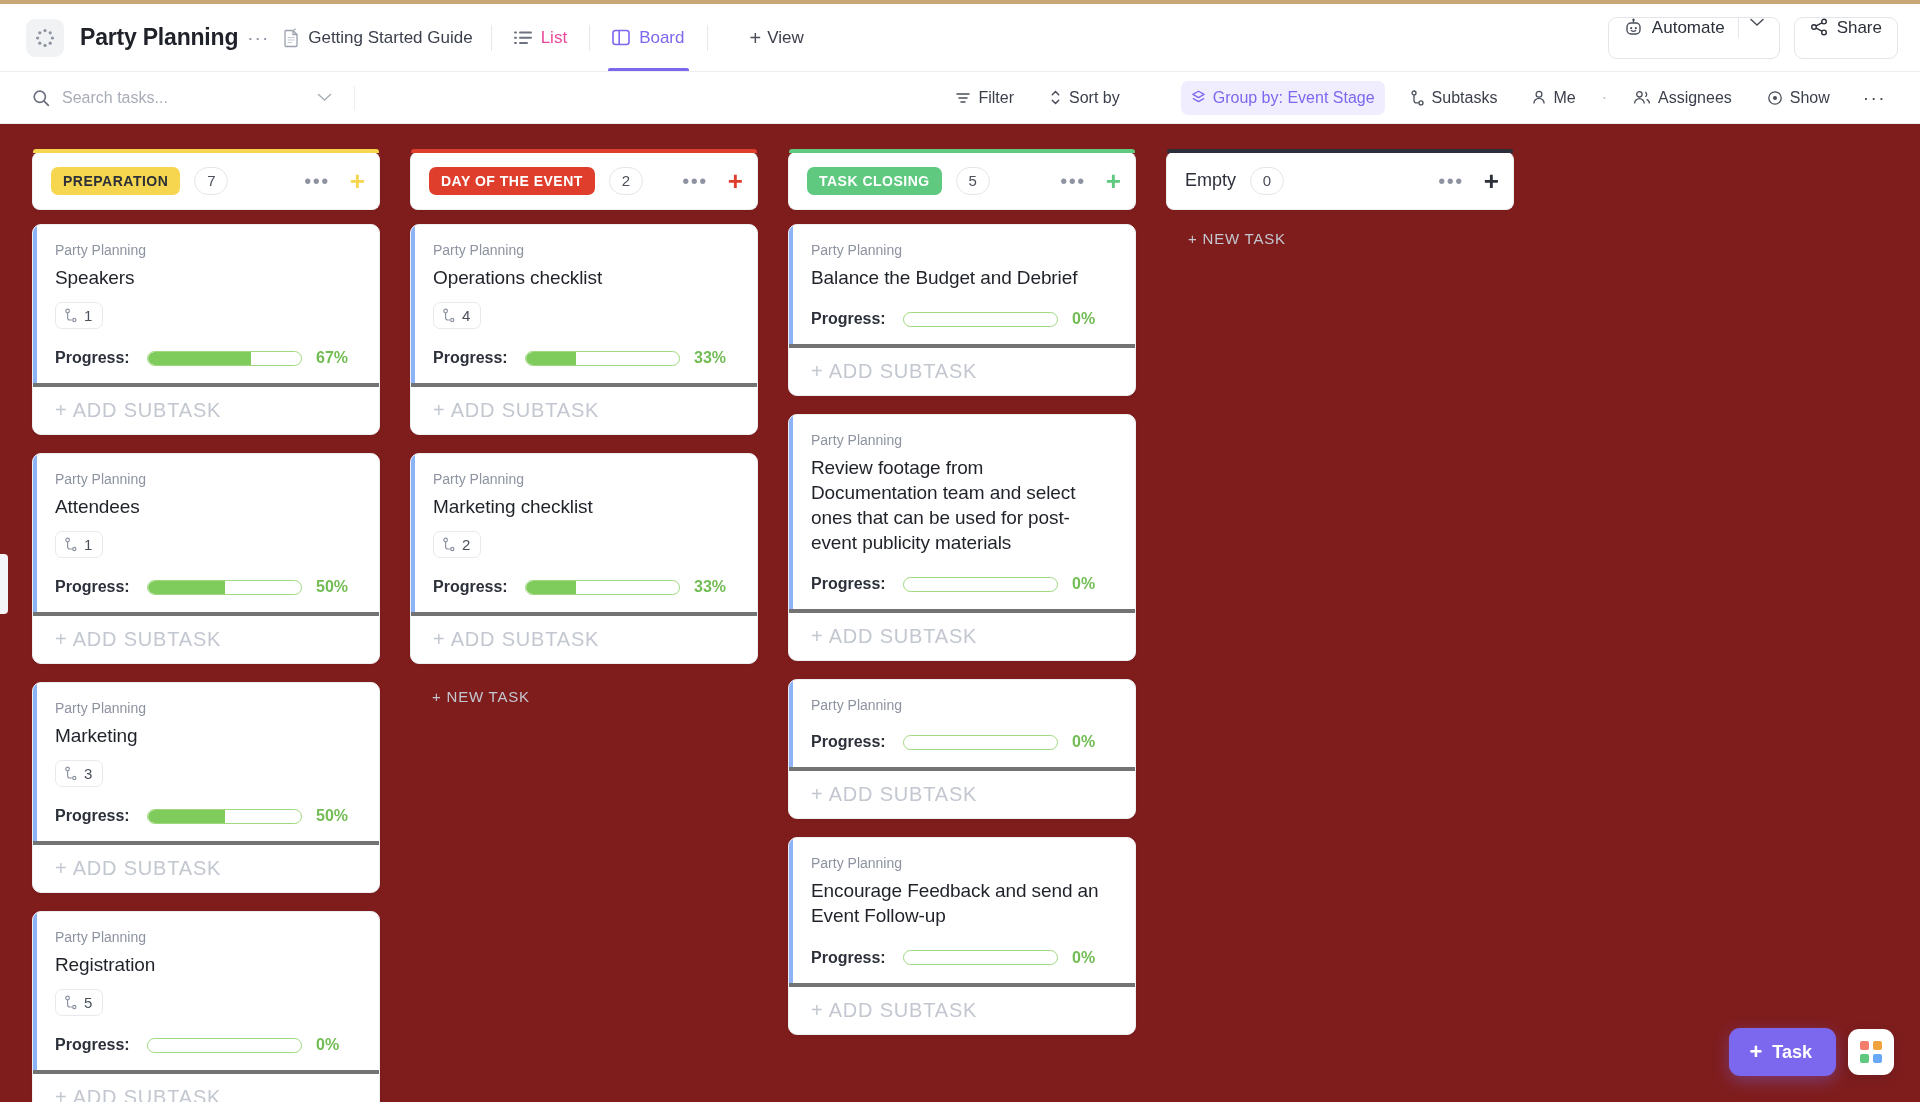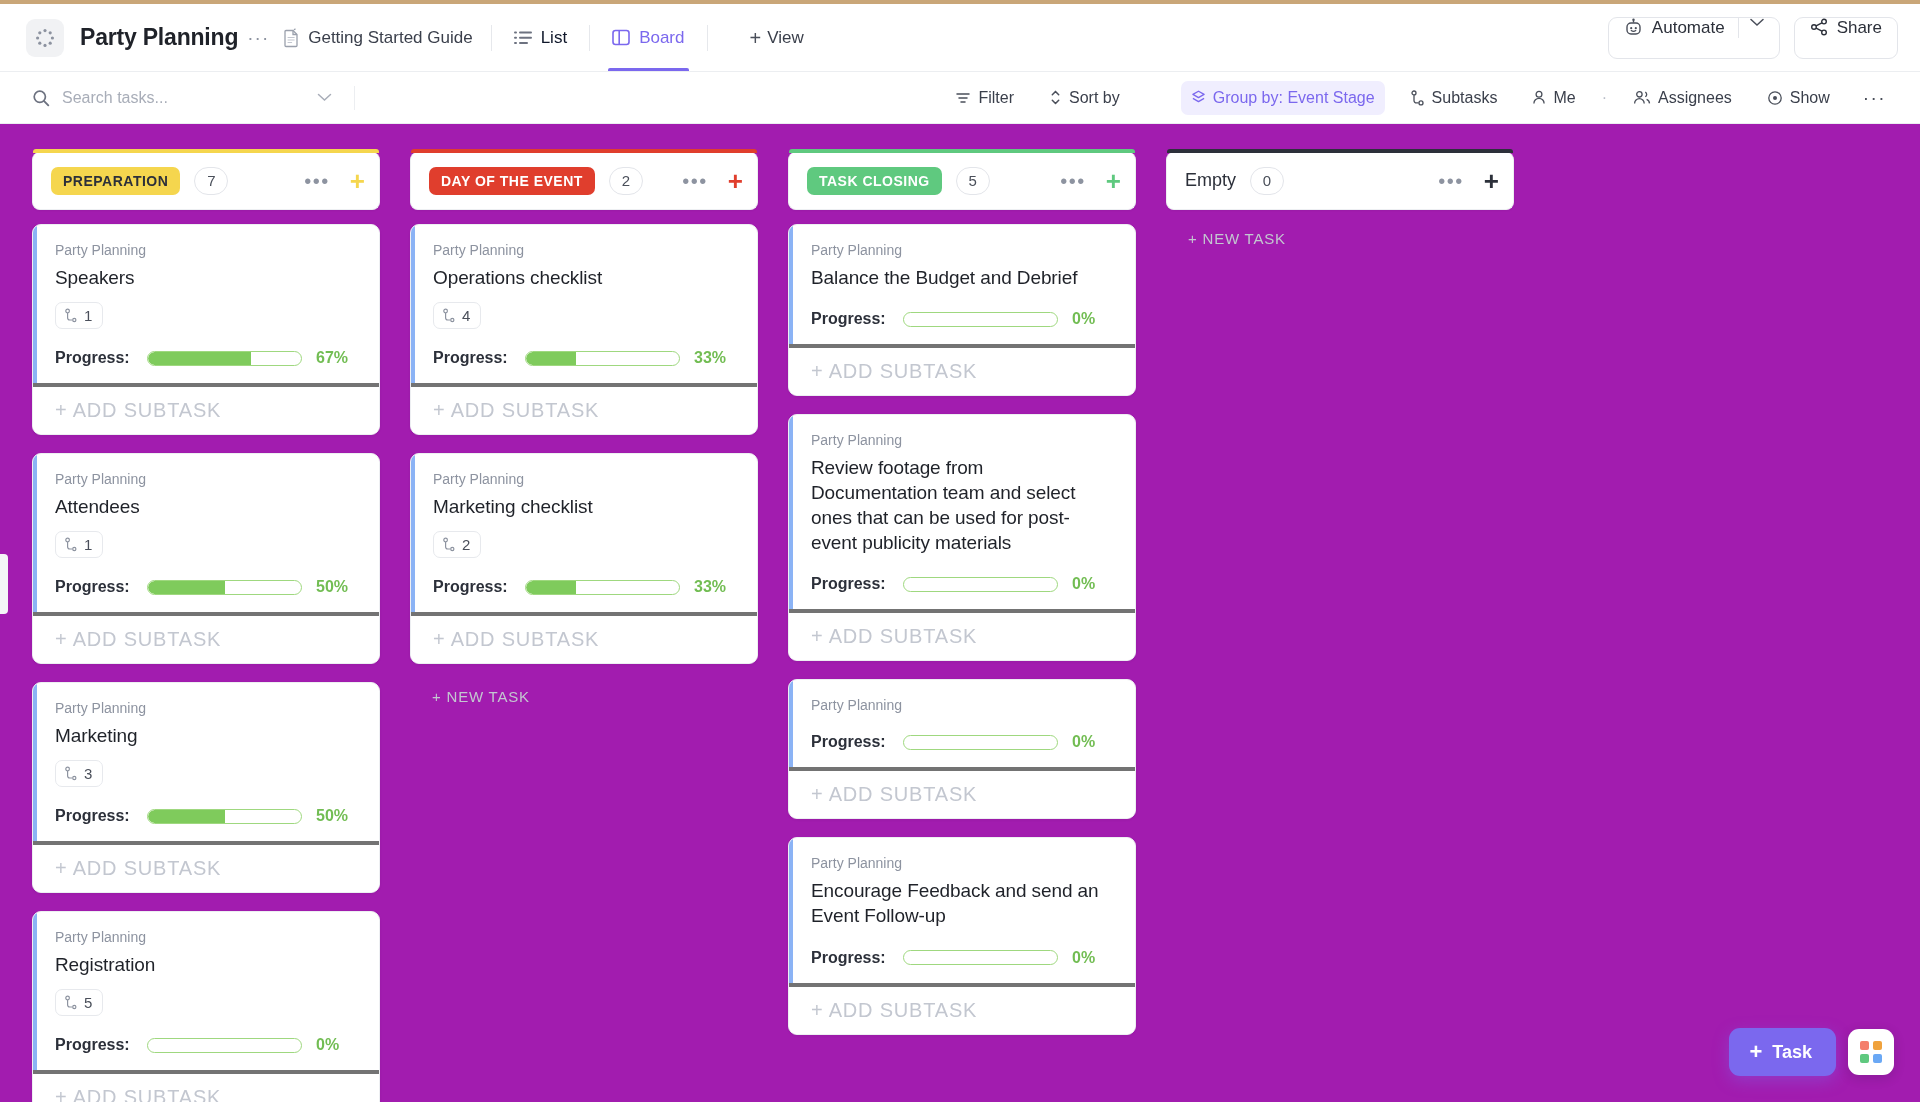--- a/index.html
+++ b/index.html
@@ -33,21 +33,21 @@
     margin-left: 16px; letter-spacing: -0.2px;
   }
   .dots-inline { color: #8d93a0; font-size: 19px; margin-left: 9px; letter-spacing: 1px; line-height: 1; }
   .doc-link {
     display: flex; align-items: center; gap: 8px;
     margin-left: 14px; font-size: 17px; color: #3a3f4b;
   }
   .hdr-divider { width: 1px; height: 26px; background: #e6e8ec; margin: 0 18px; }
   .view-tab {
     display: flex; align-items: center; gap: 9px;
-    font-size: 17px; color: #0f172a; padding: 0 4px;
+    font-size: 17px; color: #ec4899; padding: 0 4px;
     height: 67px; line-height: 67px;
     position: relative;
   }
   .view-tab.active { color: #7b68ee; }
   .view-tab.active::after {
     content: ""; position: absolute; left: 0; right: 0; bottom: 0;
     height: 3px; background: #7b68ee; border-radius: 2px 2px 0 0;
   }
   .add-view {
     display: flex; align-items: center; gap: 6px;
@@ -85,21 +85,21 @@
   }
   .tb-item.hl { background: #f0eefe; color: #7b68ee; margin-left: 36px; }
   .tb-dot { color: #b9bec8; font-size: 16px; padding: 0 1px; }
   .tb-more { font-size: 19px; color: #4a4f5a; letter-spacing: 1.4px; padding: 0 8px; }
 
   
   .board {
     position: relative;
     height: calc(1102px - 4px - 68px - 52px);
     overflow: hidden;
-    background: #a21caf;
+    background: #7f1d1d;
     padding: 28px 0 0 32px;
     display: flex;
     gap: 0;
   }
   .column { width: 348px; flex: 0 0 348px; margin-right: 30px; }
 
   .col-head {
     background: #fff;
     border: 1px solid #edeff2;
     border-radius: 8px;

